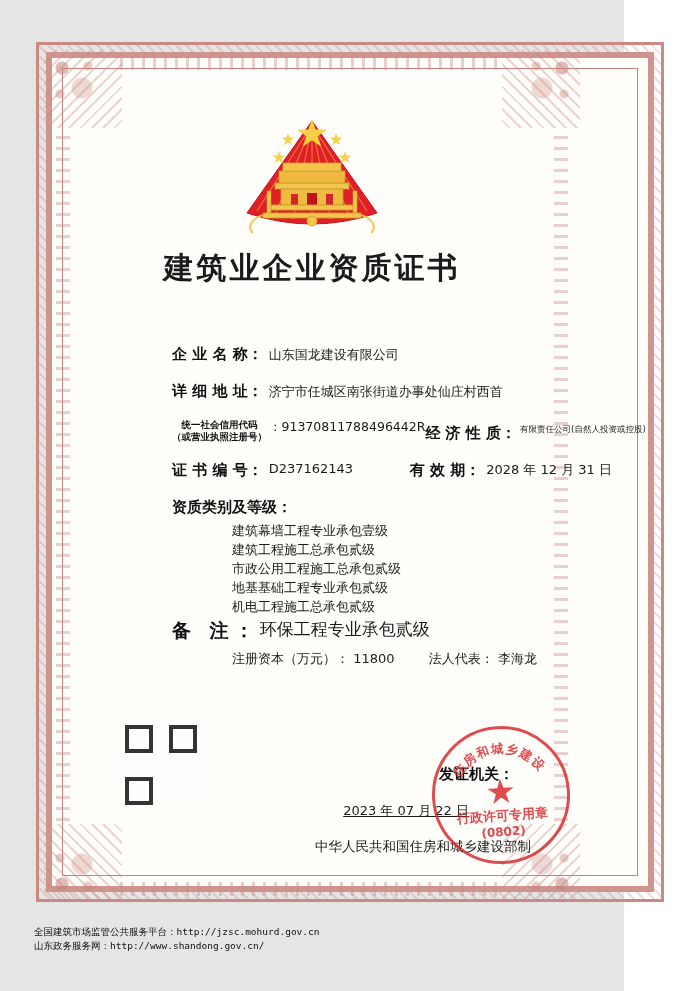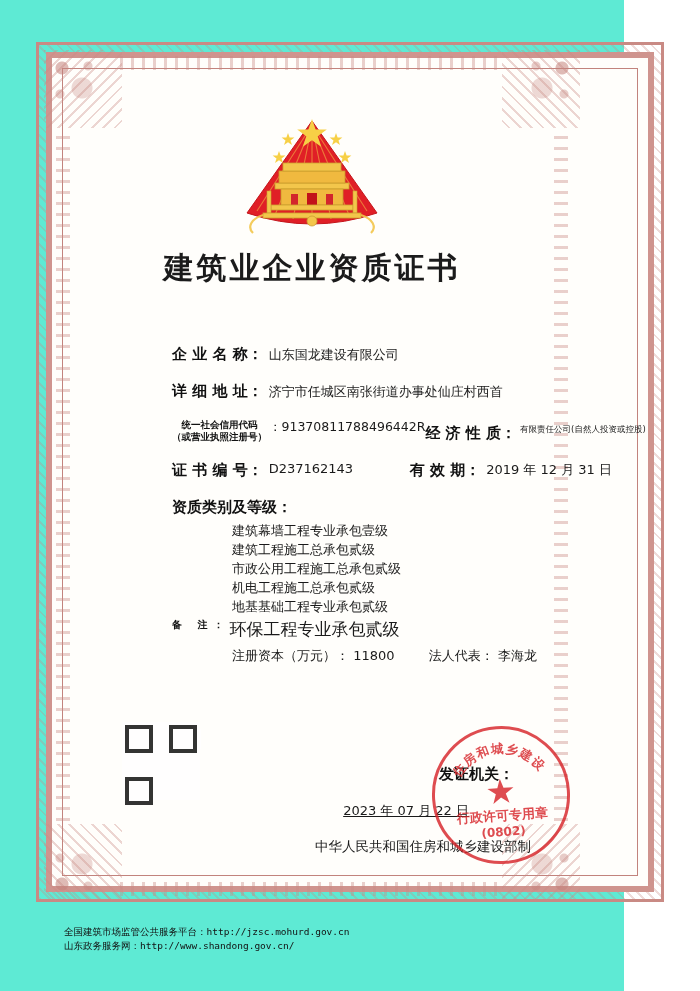--- a/index.html
+++ b/index.html
@@ -13,21 +13,21 @@
     font-family: "Liberation Serif", serif;
     position: relative;
     overflow: hidden;
   }
 
   .certificate {
     position: absolute;
     left: 0; top: 0;
     width: 624px;
     height: 991px;
-    background: #5eead4;
+    background: #e5e5e5;
   }
 
   
   .border-outer {
     position: absolute;
     left: 36px; top: 42px;
     width: 628px;
     height: 860px;
     border: 3px solid #c98a84;
     background:
@@ -180,21 +180,21 @@
     line-height: 19px;
     font-family: "DejaVu Sans", "Liberation Sans", sans-serif;
     color: #1a1a1a;
   }
   .remark-row {
     display: flex;
     align-items: flex-start;
     margin-top: 2px;
   }
   .remark-lbl {
-    font-size: 10px;
+    font-size: 19px;
     font-weight: bold;
     letter-spacing: 6px;
     font-family: "DejaVu Sans", "Liberation Sans", sans-serif;
     color: #111;
     white-space: nowrap;
   }
   .remark-val {
     font-size: 17px;
     font-family: "DejaVu Sans", "Liberation Sans", sans-serif;
     color: #1a1a1a;
@@ -318,21 +318,21 @@
     text-align: center;
     color: #d7262b;
     font-size: 12px;
     font-weight: bold;
     font-family: "DejaVu Sans", "Liberation Sans", sans-serif;
   }
 
   
   .footer {
     position: absolute;
-    left: 64px;
+    left: 34px;
     bottom: 38px;
     font-size: 9.5px;
     line-height: 14px;
     color: #111;
     font-family: "DejaVu Sans Mono", "Liberation Mono", monospace;
   }
   .footer div { white-space: nowrap; }
 </style>
 </head>
 <body>
@@ -433,32 +433,32 @@
       </div>
     </div>
 
     <div class="row-two">
       <div class="col-a">
         <span class="lbl">证 书 编 号：</span>
         <span class="val">D237162143</span>
       </div>
       <div class="col-b">
         <span class="lbl">有 效 期：</span>
-        <span class="val">2019 年 12 月 31 日</span>
+        <span class="val">2028 年 12 月 31 日</span>
       </div>
     </div>
 
     <div>
       <div class="qual-label">资质类别及等级：</div>
       <ul class="qual-list">
         <li>建筑幕墙工程专业承包壹级</li>
         <li>建筑工程施工总承包贰级</li>
         <li>市政公用工程施工总承包贰级</li>
+        <li>地基基础工程专业承包贰级</li>
         <li>机电工程施工总承包贰级</li>
-        <li>地基基础工程专业承包贰级</li>
       </ul>
     </div>
 
     <div class="remark-row">
       <span class="remark-lbl">备 注：</span>
       <span class="remark-val">环保工程专业承包贰级</span>
     </div>
 
     <div class="capital-row">
       <span>注册资本（万元）：</span>

